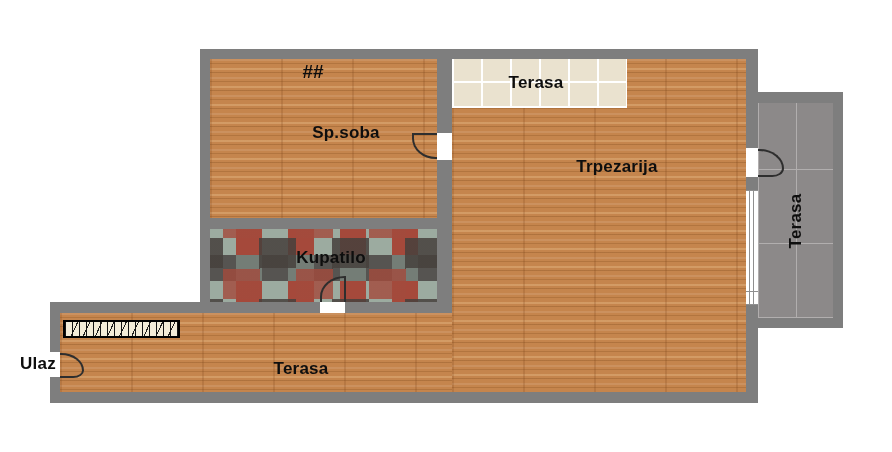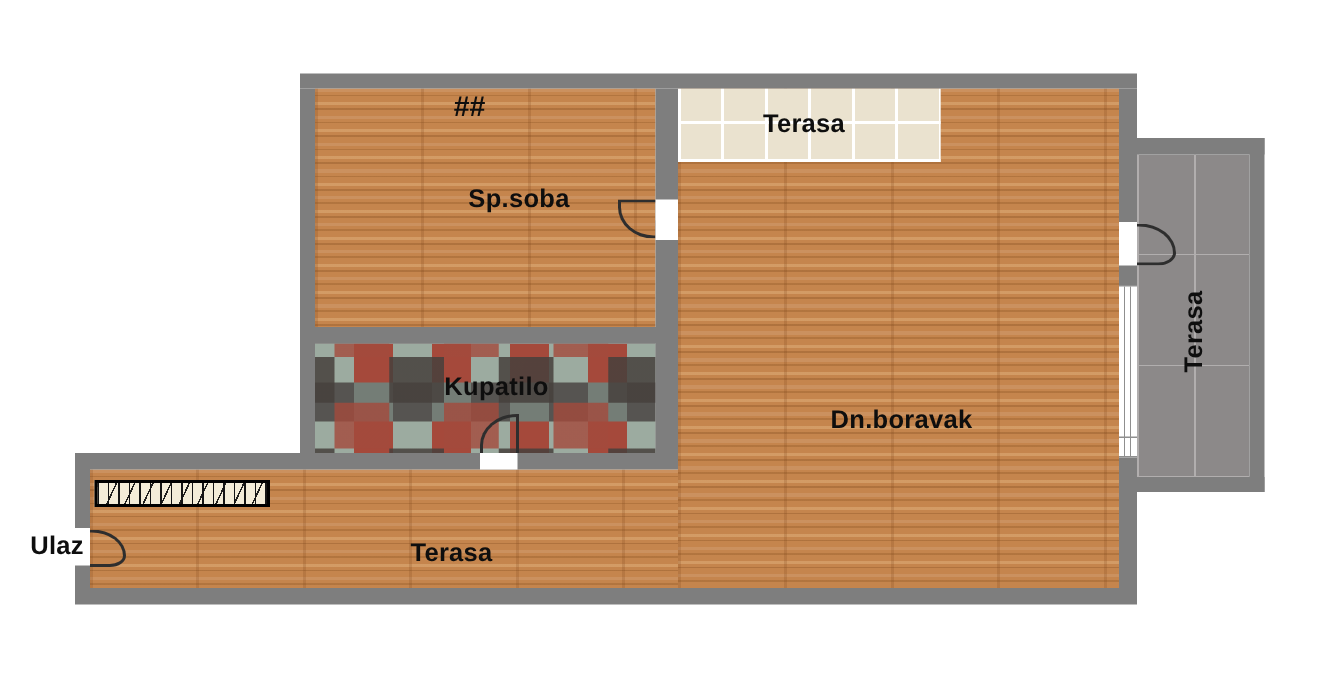--- a/index.html
+++ b/index.html
@@ -144,24 +144,24 @@
        border-top-right-radius:95% 70%; border-bottom-right-radius:45% 30%;"></div>
 
   <div class="abs wardrobe" style="left:63px; top:320px; width:117px; height:18px;"></div>
 
   <div class="radiator" style="left:313px; top:72px;">##</div>
 
   <div class="room-label" style="left:318px; top:133px;margin-left:28px;">Sp.soba</div>
 
   <div class="room-label" style="left:536px; top:83px;">Terasa</div>
 
+  <div class="room-label" style="left:617px; top:167px;">Trpezarija</div>
 
   <div class="room-label" style="left:331px; top:258px;">Kupatilo</div>
 
-  <div class="room-label" style="left:601px; top:280px;">Dn.boravak</div>
 
   <div class="room-label" style="left:301px; top:369px;">Terasa</div>
 
   <div class="room-label rot" style="left:796px; top:221px;">Terasa</div>
 
   <div class="room-label" style="left:38px; top:364px;">Ulaz</div>
 
 </div>
 
 </body></html>

